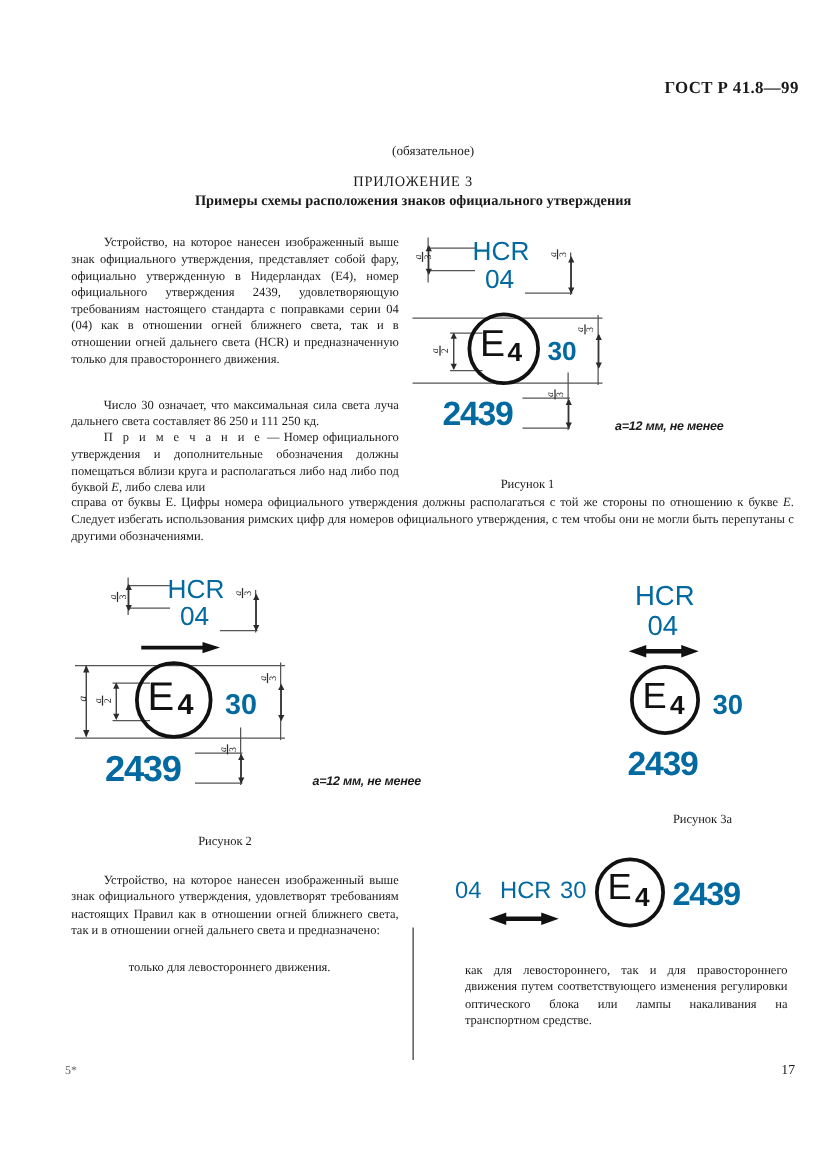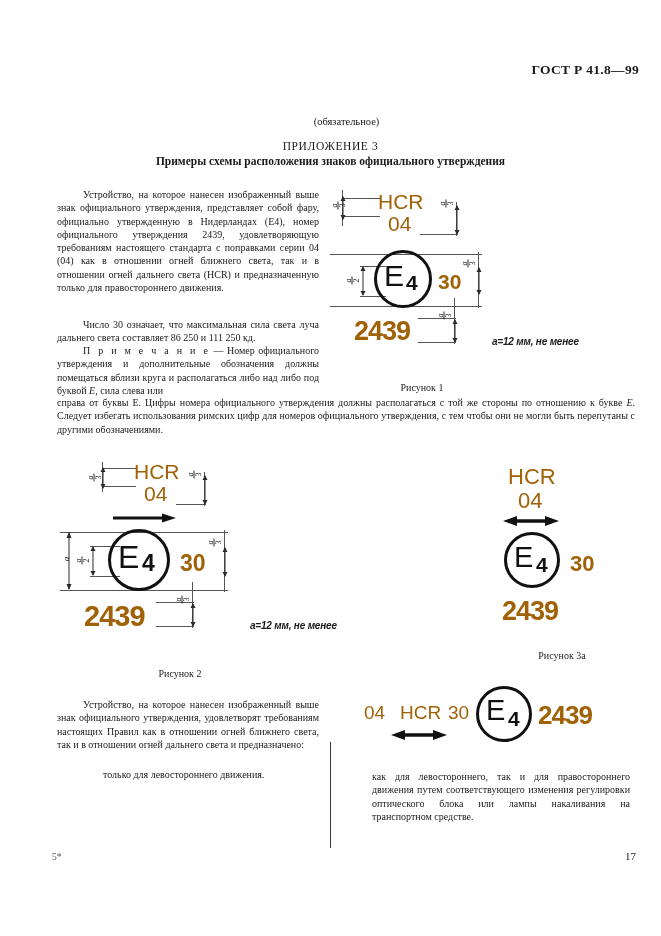--- a/index.html
+++ b/index.html
@@ -126,21 +126,21 @@
 
   
   .ln          { position: absolute; background: #2b2b2b; }
   .hline       { height: 1px; }
   .vline       { width: 1px; }
   .thinline    { background: #555; }
 
   .mark-txt {
     position: absolute;
     font-family: "Liberation Sans", sans-serif;
-    color: #a16207;
+    color: #0369a1;
     white-space: nowrap;
   }
   .big-num {
     font-weight: bold;
     font-family: "Liberation Sans", sans-serif;
   }
   .circle-e {
     position: absolute;
     border: 3px solid #111;
     border-radius: 50%;
@@ -192,21 +192,21 @@
 
 <div class="col-text" id="para-1">
   <p class="ind">Устройство, на которое нанесен изобра­женный выше знак официального утверждения, представляет собой фару, официально утвержден­ную в Нидерландах (Е4), номер официального ут­верждения 2439, удовлетворяющую требованиям настоящего стандарта с поправками серии 04 (04) как в отношении огней ближнего света, так и в отношении огней дальнего света (HCR) и пред­назначенную только для правостороннего движе­ния.</p>
 </div>
 
 <div class="col-text" id="para-2">
   <p class="ind">Число 30 означает, что максимальная сила света луча дальнего света составляет 86 250  и 111 250 кд.</p>
 </div>
 
 <div class="col-text" id="para-3">
-  <p class="ind"><span class="sp-letter">П р и м е ч а н и е</span><span> — Номер официального утверждения и дополнительные обозначения должны помещаться вблизи круга и  располагать­ся либо над либо под буквой </span><span class="it">Е</span><span>, сила слева или</span></p>
+  <p class="ind"><span class="sp-letter">П р и м е ч а н и е</span><span> — Номер официального утверждения и дополнительные обозначения должны помещаться вблизи круга и  располагать­ся либо над либо под буквой </span><span class="it">Е</span><span>, либо слева или</span></p>
 </div>
 
 <div class="col-text" id="para-4">
   <p><span>справа от буквы Е. Цифры номера официального утверждения должны располагаться с той же стороны по отношению к букве </span><span class="it">Е</span><span>. Следует избегать использования римских цифр для номеров официального утверждения, с тем чтобы они  не могли быть перепутаны с другими обозначениями.</span></p>
 </div>
 
 <div class="figure" id="fig1" style="left:332px; top:190px; width:300px; height:200px;">
 
   <div class="ln vline thinline" style="left:10px; top:0px; height:36px;"></div>
 

